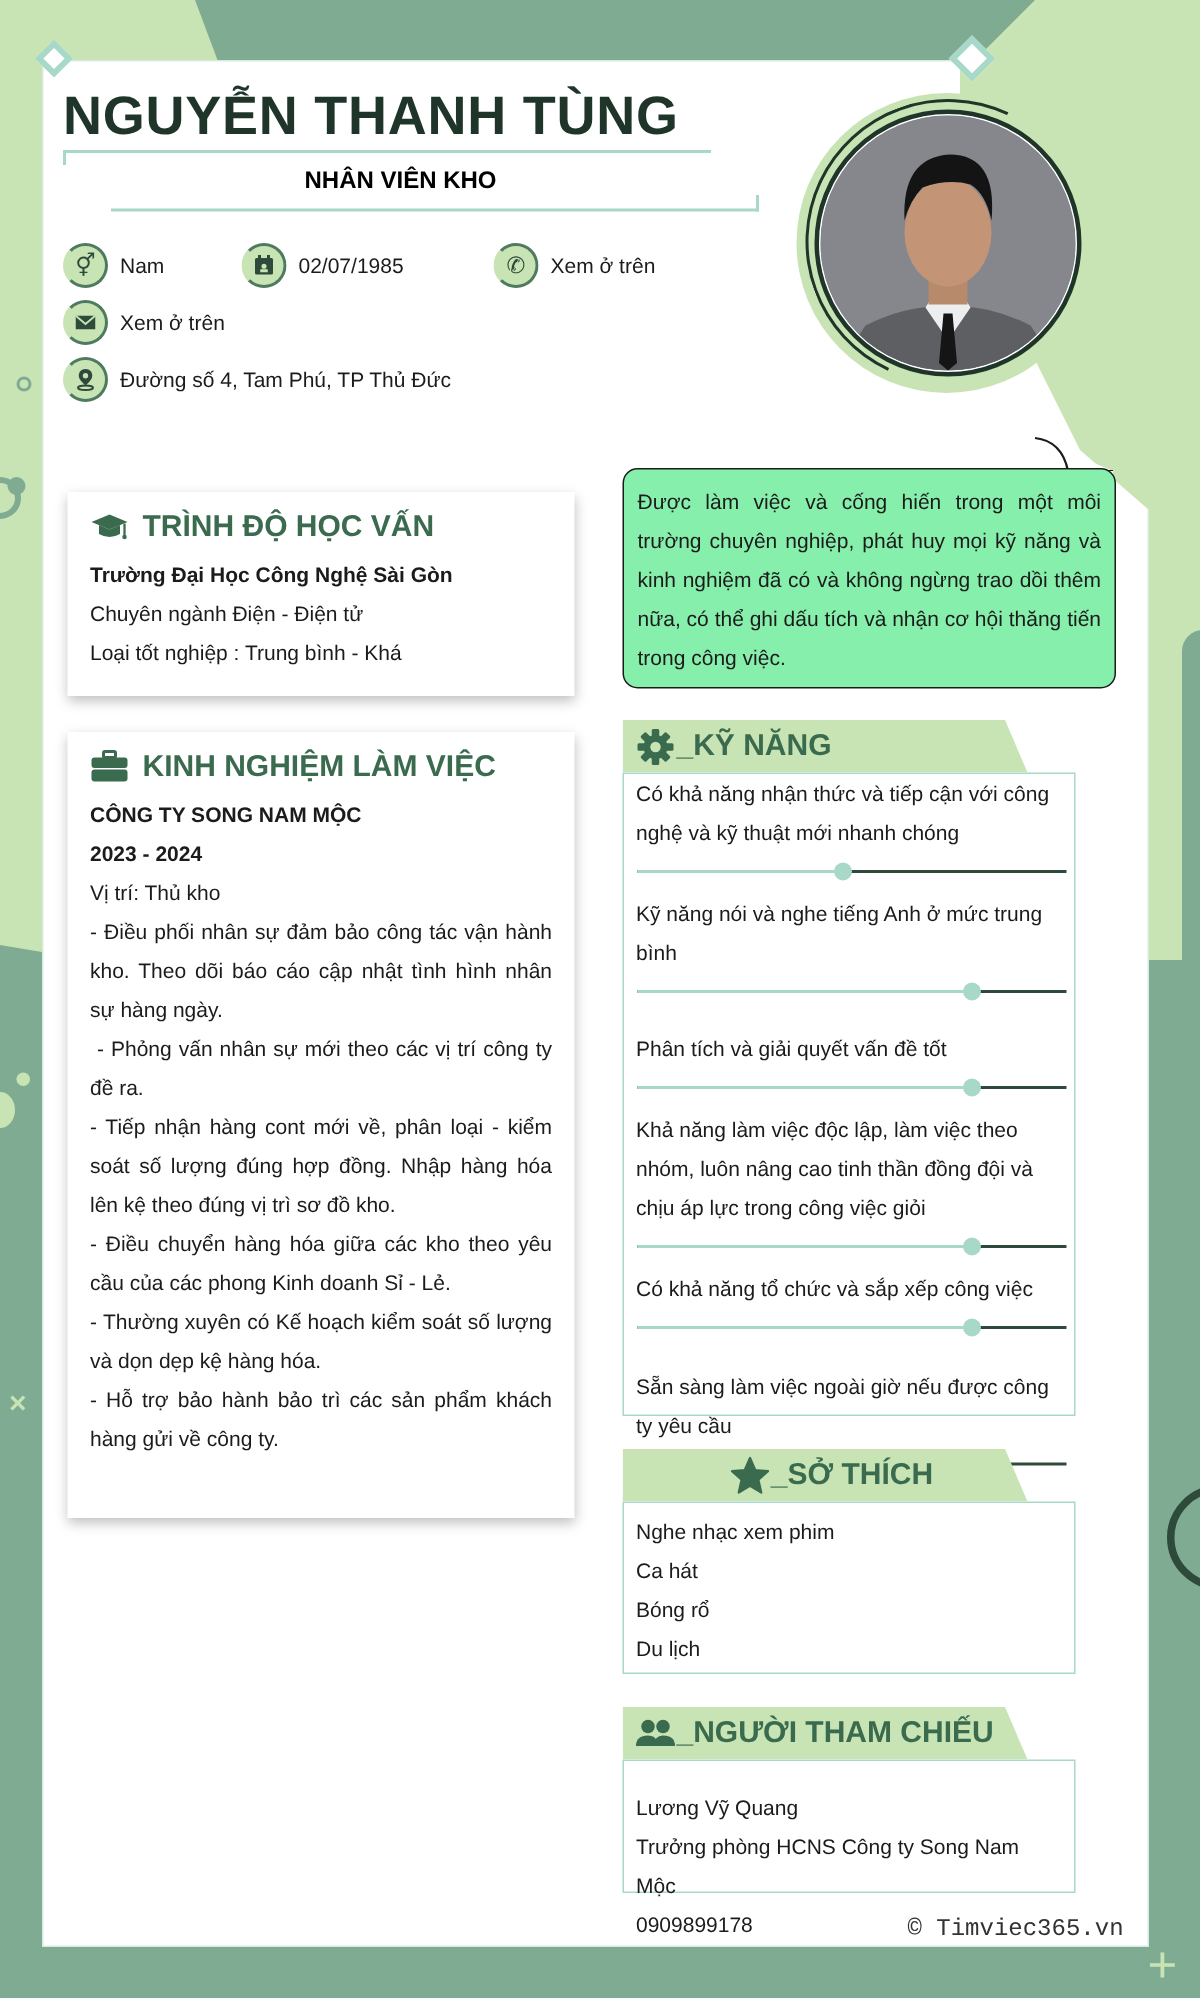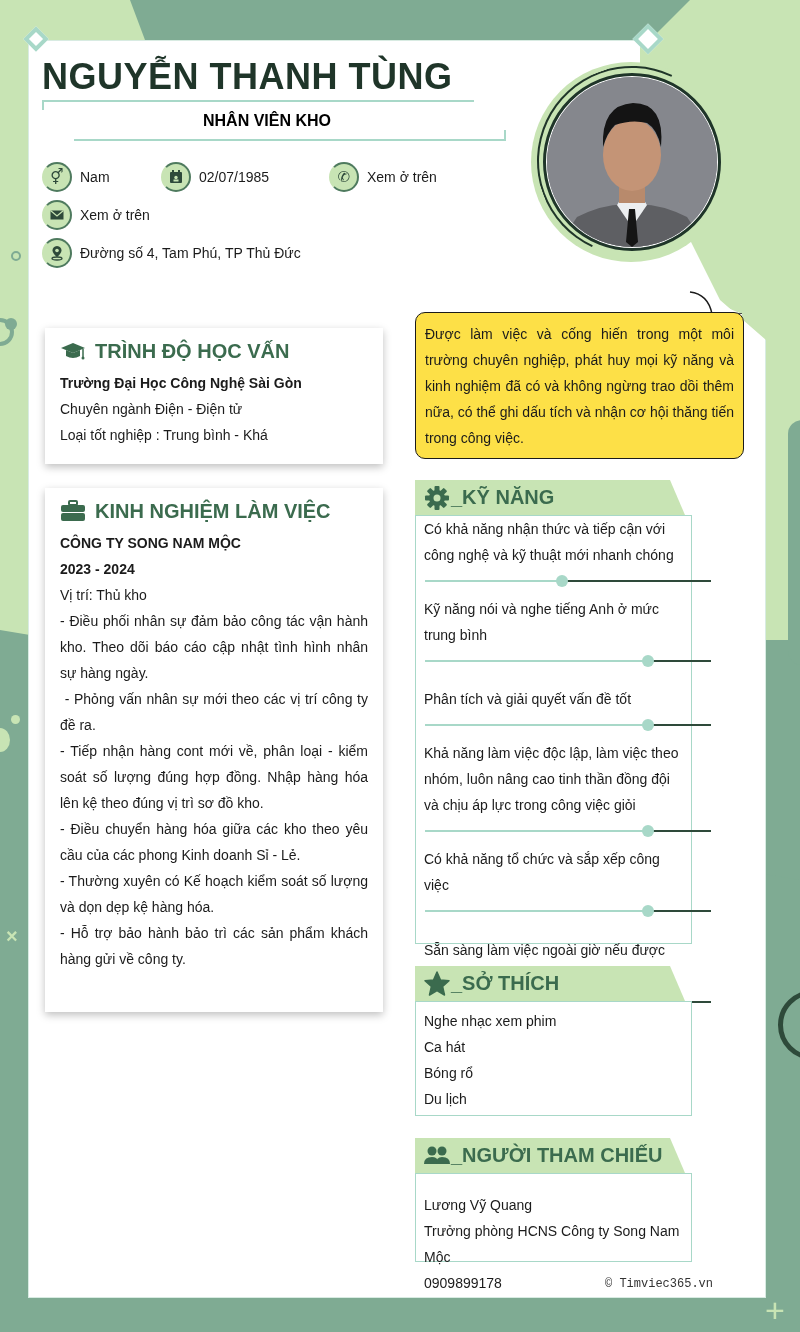--- a/index.html
+++ b/index.html
@@ -47,36 +47,36 @@
 
   
   .card { position: absolute; background: #fff; box-shadow: 0 3px 8px rgba(0,0,0,0.25); }
   .card-title { display: flex; align-items: center; font-size: 20px; font-weight: bold; color: #3b6b4e; }
   .card-title svg { width: 26px; height: 26px; margin-right: 9px; }
   .card p { font-size: 14px; line-height: 26px; }
   .bold { font-weight: bold; }
   .just { text-align: justify; }
 
   
-  .bubble { position: absolute; left: 415px; top: 312px; width: 329px; height: 147px; border: 1.5px solid #1b1b1b; border-radius: 10px; background: #fde047; padding: 8px 9px; font-size: 14px; line-height: 26px; text-align: justify; }
+  .bubble { position: absolute; left: 415px; top: 312px; width: 329px; height: 147px; border: 1.5px solid #1b1b1b; border-radius: 10px; background: #86efac; padding: 8px 9px; font-size: 14px; line-height: 26px; text-align: justify; }
   .bubble-tail { position: absolute; left: 688px; top: 290px; width: 56px; height: 26px; }
 
   
   .sec-head { position: absolute; left: 415px; height: 35px; width: 270px; background: #c8e4b4; clip-path: polygon(0 0, 255px 0, 270px 35px, 0 35px); display: flex; align-items: center; padding-left: 8px; font-size: 20px; font-weight: bold; color: #3b6b4e; }
   .sec-head svg { width: 28px; height: 28px; margin-right: 0; }
-  .sec-box { position: absolute; left: 415px; width: 277px; border: 1px solid #a8d8c8; background: #fff; padding: 0 8px; font-size: 14px; }
+  .sec-box { position: absolute; left: 415px; width: 302px; border: 1px solid #a8d8c8; background: #fff; padding: 0 8px; font-size: 14px; }
   .skill { margin-bottom: 0; }
   .skill-text { line-height: 26px; }
   .slider { position: relative; height: 26px; width: 286px; margin-left: 1px; }
   .slider .track-bg { position: absolute; left: 0; top: 12px; width: 286px; height: 2px; background: #2e4a3a; }
   .slider .track-fill { position: absolute; left: 0; top: 12px; height: 2px; background: #a8d8c8; }
   .slider .knob { position: absolute; top: 7px; width: 12px; height: 12px; border-radius: 50%; background: #a8d8c8; margin-left: -6px; }
   .list-item { line-height: 26px; }
 
-  .footer { position: absolute; left: 605px; top: 1277px; font-family: "Liberation Mono", "DejaVu Sans Mono", monospace; font-size: 12px; color: #333; }
+  .footer { position: absolute; left: 605px; top: 1277px; font-family: "Liberation Mono", "DejaVu Sans Mono", monospace; font-size: 16px; color: #333; }
 </style>
 </head>
 <body>
 
 <div class="bg-light-top"></div>
 <div class="bg-dark-band"></div>
 <div class="bg-dark-left"></div>
 <div class="bg-dark-right"></div>
 <div class="bg-dark-pill"></div>
 <div class="ring-right"></div>
@@ -261,21 +261,21 @@
   <div class="skill" style="margin-top:13px;">
     <div class="skill-text">Sẵn sàng làm việc ngoài giờ nếu được công ty yêu cầu</div>
     <div class="slider">
         <div class="track-bg"></div>
         <div class="track-fill" style="width: 78%;"></div>
         <div class="knob" style="left: 78%;"></div>
       </div>
   </div>
 </div>
 
-<div class="sec-head" style="top:966px;">
+<div class="sec-head" style="top:966px;justify-content:center;">
   <svg viewBox="0 0 28 28">
       <path d="M14 2 L17.5 10 L26 10.8 L19.6 16.5 L21.5 25 L14 20.6 L6.5 25 L8.4 16.5 L2 10.8 L10.5 10 Z" fill="#3b6b4e" stroke="#3b6b4e" stroke-width="1.5" stroke-linejoin="round"></path>
     </svg>
   <span>_SỞ THÍCH</span>
 </div>
 <div class="sec-box" style="top:1001px;height:115px;padding-top:6px;">
   <div class="list-item">Nghe nhạc xem phim</div>
   <div class="list-item">Ca hát</div>
   <div class="list-item">Bóng rổ</div>
   <div class="list-item">Du lịch</div>

